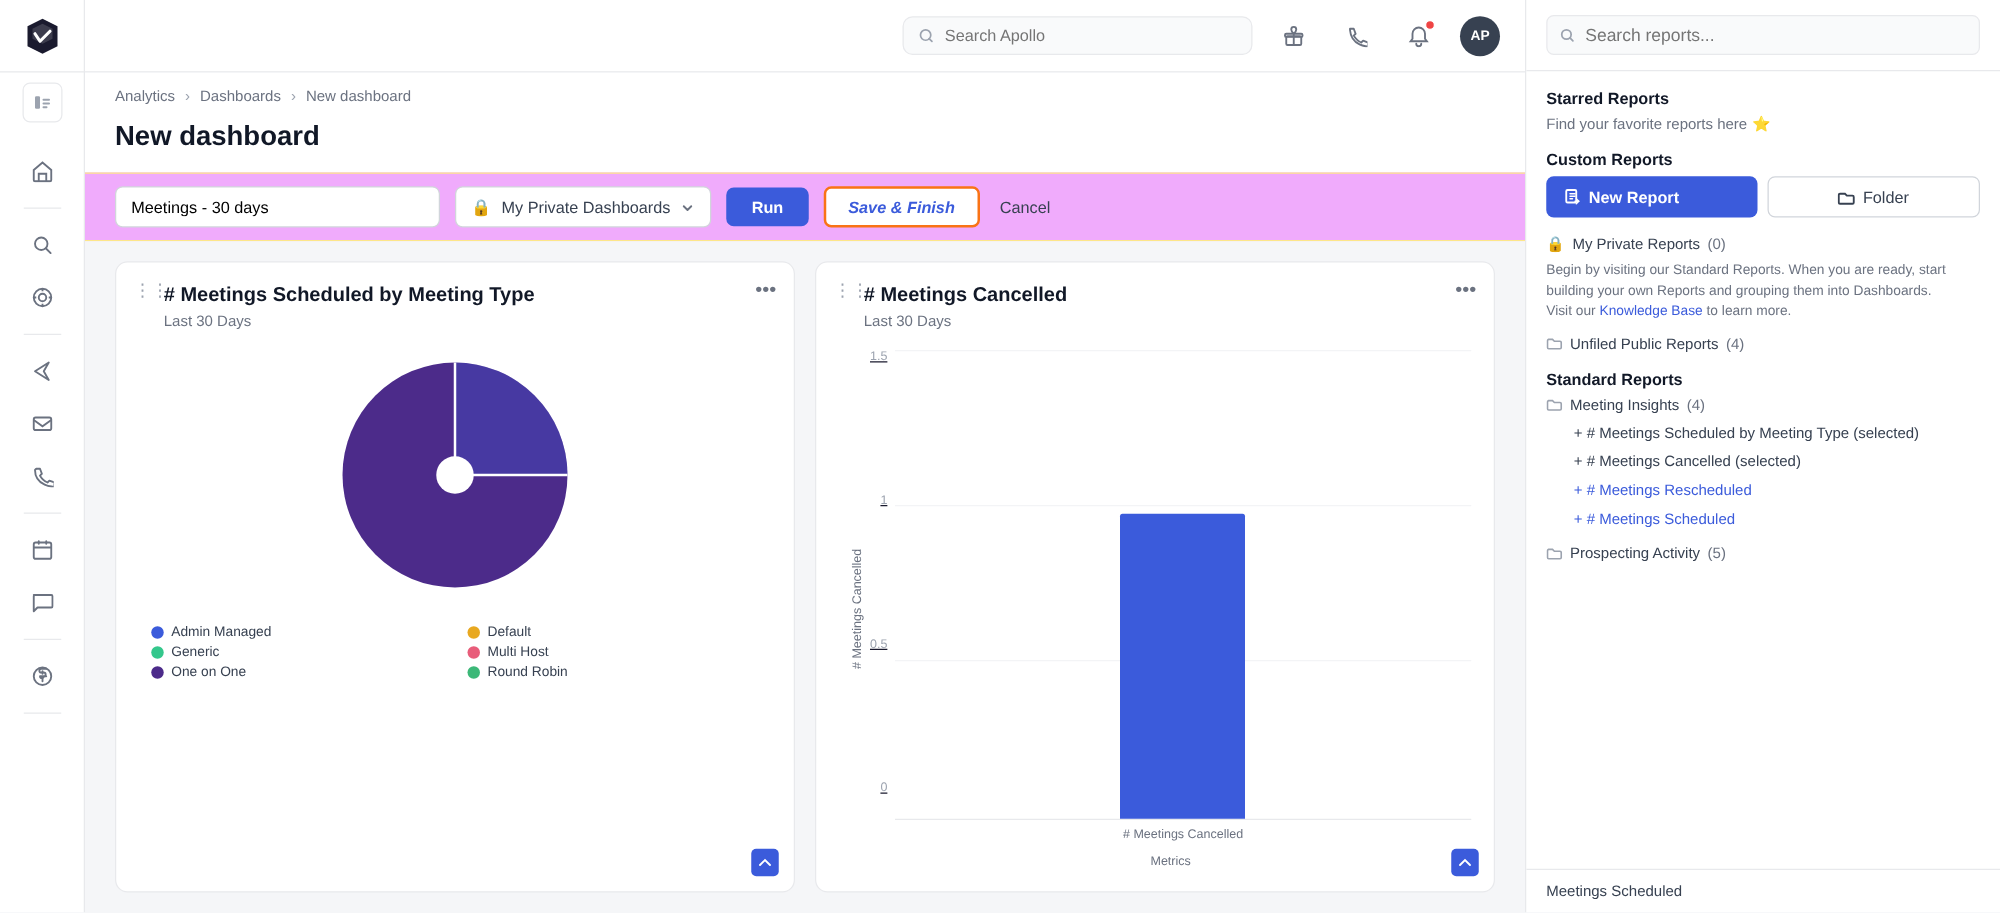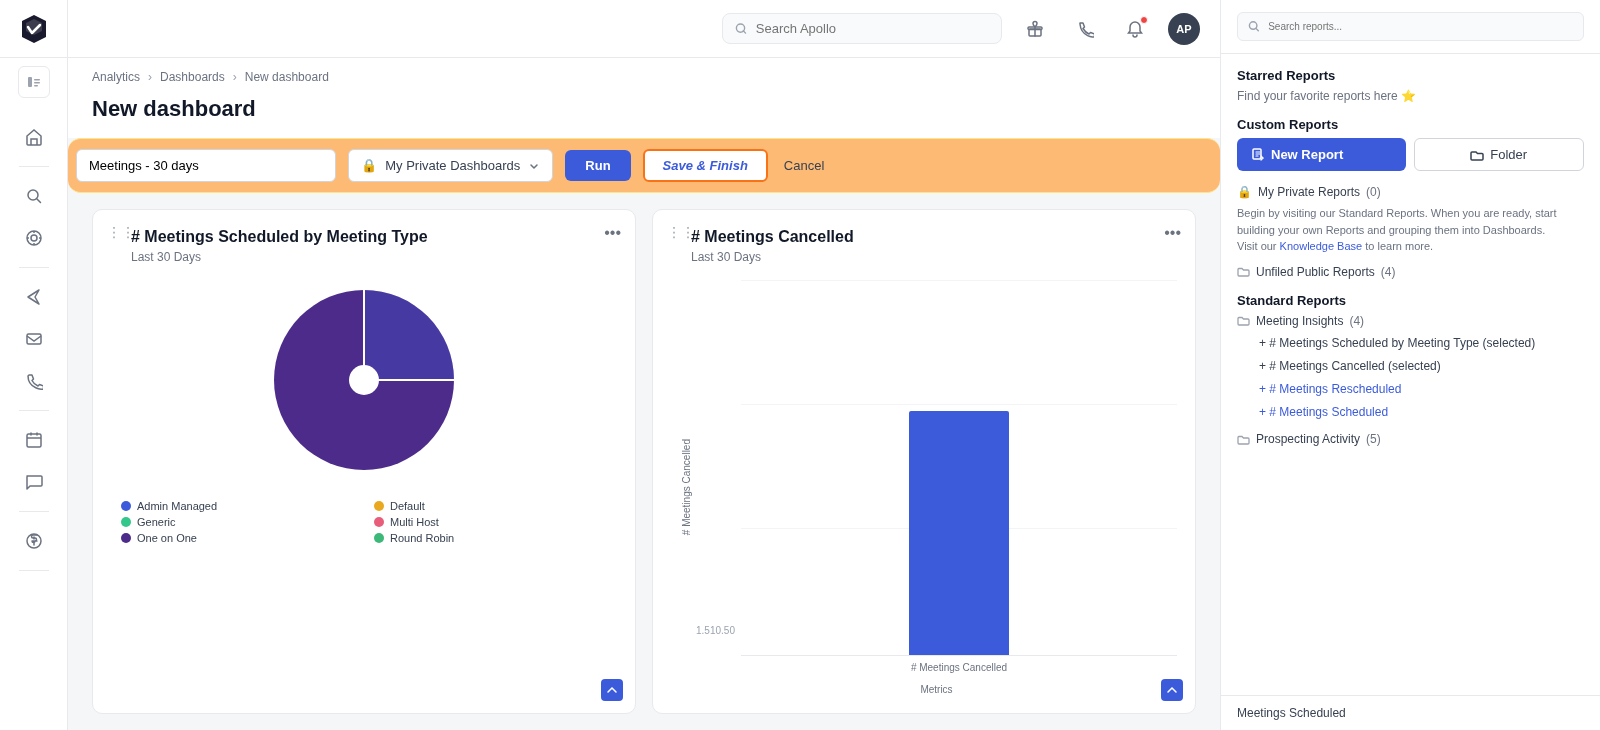--- a/index.html
+++ b/index.html
@@ -33,21 +33,21 @@
     .page-content { flex: 1; overflow-y: auto; padding: 0; display: flex; flex-direction: column; }
 
     
     .breadcrumb-bar { padding: 12px 24px 8px; display: flex; align-items: center; gap: 8px; color: #6b7280; font-size: 12px; background: #fff; }
     .breadcrumb-sep { color: #9ca3af; }
     .breadcrumb-link { cursor: pointer; }
     .page-title-bar { padding: 4px 24px 16px; background: #fff; }
     .page-title { font-size: 22px; font-weight: 700; color: #111827; }
 
     
-    .edit-bar { background: #fdba74; border-top: 1px solid #fde68a; border-bottom: 1px solid #fde68a; padding: 10px 8px; display: flex; align-items: center; gap: 12px; border-radius: 13px; }
+    .edit-bar { background: #f0abfc; border-top: 1px solid #fde68a; border-bottom: 1px solid #fde68a; padding: 10px 24px; display: flex; align-items: center; gap: 12px; }
     .edit-bar-input { border: 1px solid #d1d5db; border-radius: 6px; padding: 8px 12px; font-size: 13px; width: 260px; background: #fff; outline: none; }
     .dropdown-btn { display: flex; align-items: center; gap: 8px; border: 1px solid #d1d5db; border-radius: 6px; padding: 8px 12px; background: #fff; font-size: 13px; cursor: pointer; color: #374151; }
     .run-btn { background: #3b5bdb; color: #fff; border: none; border-radius: 6px; padding: 8px 20px; font-size: 13px; font-weight: 600; cursor: pointer; }
     .save-finish-btn { background: #fff; color: #3b5bdb; border: 2px solid #f97316; border-radius: 6px; padding: 7px 18px; font-size: 13px; font-weight: 600; cursor: pointer; font-style: italic; }
     .cancel-btn { background: transparent; border: none; font-size: 13px; color: #374151; cursor: pointer; padding: 8px 4px; }
 
     
     .dashboard-grid { flex: 1; padding: 16px 24px; display: grid; grid-template-columns: 1fr 1fr; gap: 16px; background: #f5f6f8; }
 
     
@@ -61,21 +61,21 @@
     
     .pie-container { display: flex; flex-direction: column; align-items: center; margin: 16px 0 8px; }
     .pie-legend { display: grid; grid-template-columns: 1fr 1fr; gap: 4px 20px; margin-top: 12px; padding: 0 10px; }
     .legend-item { display: flex; align-items: center; gap: 6px; font-size: 11px; color: #374151; }
     .legend-dot { width: 10px; height: 10px; border-radius: 50%; flex-shrink: 0; }
 
     
     .right-panel { width: 380px; background: #fff; border-left: 1px solid #e8e9ec; display: flex; flex-direction: column; overflow: hidden; }
     .right-panel-search { padding: 12px 16px; border-bottom: 1px solid #e8e9ec; }
     .panel-search-bar { display: flex; align-items: center; background: #f9fafb; border: 1px solid #e8e9ec; border-radius: 6px; padding: 7px 10px; gap: 8px; }
-    .panel-search-bar input { border: none; background: transparent; outline: none; font-size: 10px; color: #8b5cf6; width: 100%; }
+    .panel-search-bar input { border: none; background: transparent; outline: none; font-size: 14px; color: #8b5cf6; width: 100%; }
     .right-panel-body { flex: 1; overflow-y: auto; padding: 14px 16px; }
     .section-title { font-size: 13px; font-weight: 700; color: #111827; margin-bottom: 6px; }
     .section-subtitle { font-size: 12px; color: #6b7280; margin-bottom: 14px; display: flex; align-items: center; gap: 4px; }
     .custom-reports-section { margin-bottom: 14px; }
     .new-report-row { display: flex; gap: 8px; margin-bottom: 14px; }
     .new-report-btn { display: flex; align-items: center; gap: 6px; background: #3b5bdb; color: #fff; border: none; border-radius: 6px; padding: 8px 14px; font-size: 13px; font-weight: 600; cursor: pointer; flex: 1; }
     .folder-btn { display: flex; align-items: center; gap: 6px; background: #fff; color: #374151; border: 1px solid #d1d5db; border-radius: 6px; padding: 8px 14px; font-size: 13px; font-weight: 500; cursor: pointer; flex: 1; justify-content: center; }
     .private-reports-row { display: flex; align-items: center; gap: 6px; margin-bottom: 6px; font-size: 12px; color: #374151; }
     .private-report-desc { font-size: 11px; color: #6b7280; line-height: 1.5; margin-bottom: 10px; }
     .knowledge-link { color: #3b5bdb; cursor: pointer; text-decoration: none; }
@@ -291,21 +291,21 @@
 
           <div style="display:flex;flex:1;margin-top:16px;padding-left:10px;">
 
             <div style="display:flex;align-items:center;margin-right:4px;">
               <span style="font-size:10px;color:#6b7280;writing-mode:vertical-rl;transform:rotate(180deg);white-space:nowrap;"># Meetings Cancelled</span>
             </div>
 
             <div style="flex:1;display:flex;flex-direction:column;">
               <div style="flex:1;display:flex;">
 
-                <div style="display:flex;flex-direction:row;justify-content:space-between;align-items:flex-end;padding-right:6px;padding-bottom:20px;">
+                <div style="display:flex;flex-direction:column;justify-content:space-between;align-items:flex-end;padding-right:6px;padding-bottom:20px;text-decoration:underline;">
                   <span style="font-size:10px;color:#9ca3af;">1.5</span>
                   <span style="font-size:10px;color:#9ca3af;">1</span>
                   <span style="font-size:10px;color:#9ca3af;">0.5</span>
                   <span style="font-size:10px;color:#9ca3af;">0</span>
                 </div>
 
                 <div style="flex:1;position:relative;border-bottom:1px solid #e8e9ec;">
                   <div style="position:absolute;left:0;right:0;top:0;border-top:1px solid #f3f4f6;"></div>
                   <div style="position:absolute;left:0;right:0;top:33%;border-top:1px solid #f3f4f6;"></div>
                   <div style="position:absolute;left:0;right:0;top:66%;border-top:1px solid #f3f4f6;"></div>

